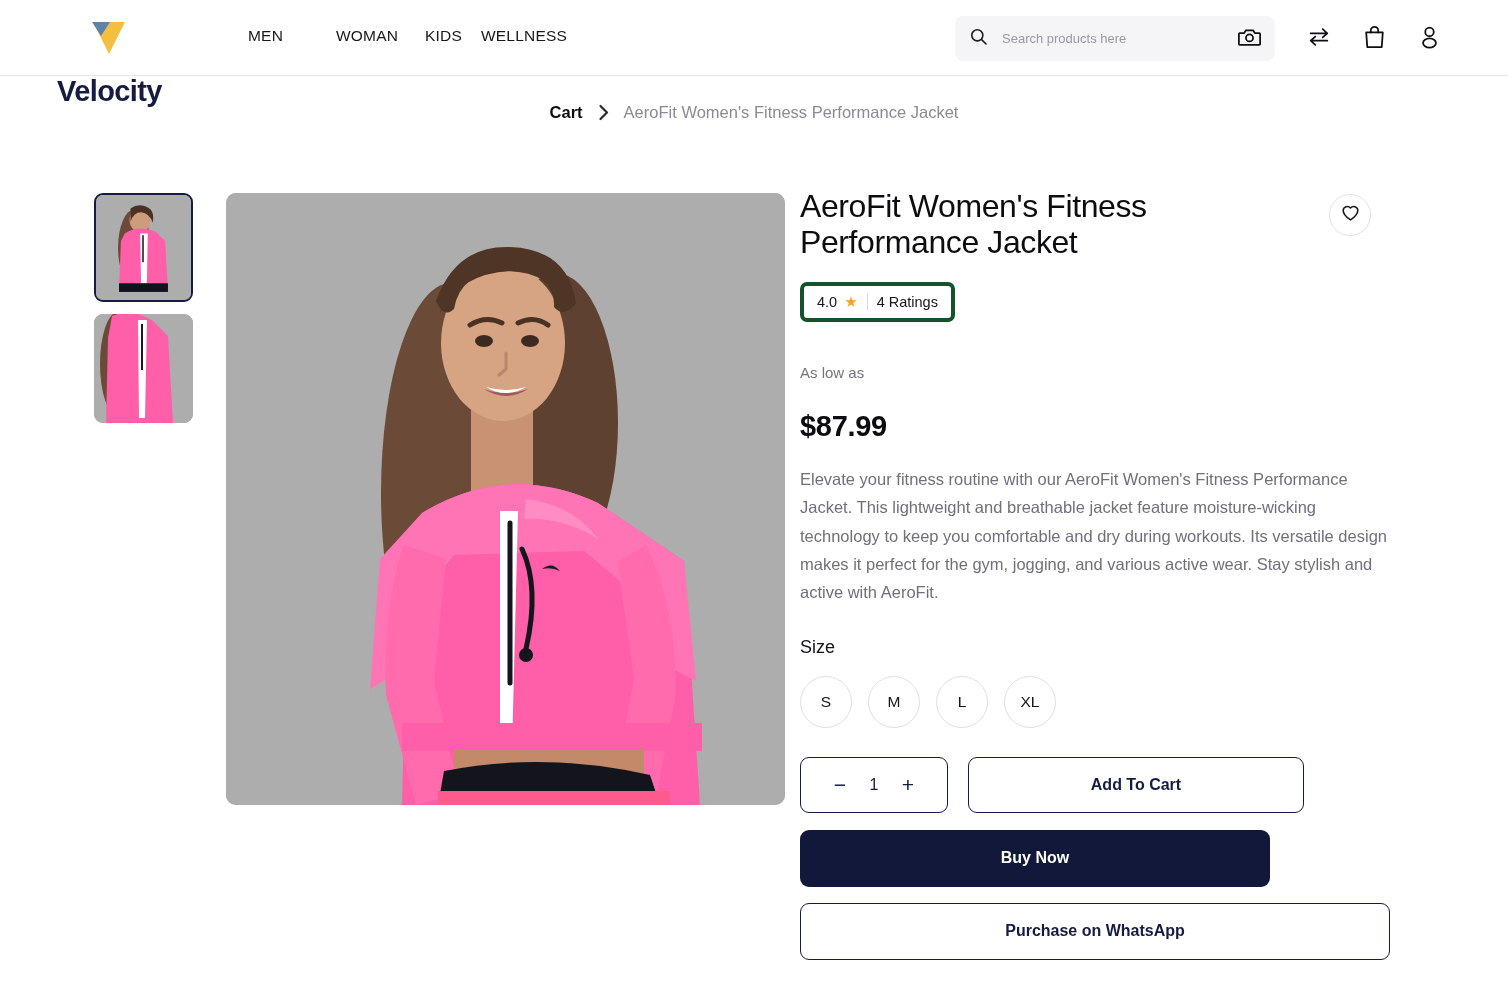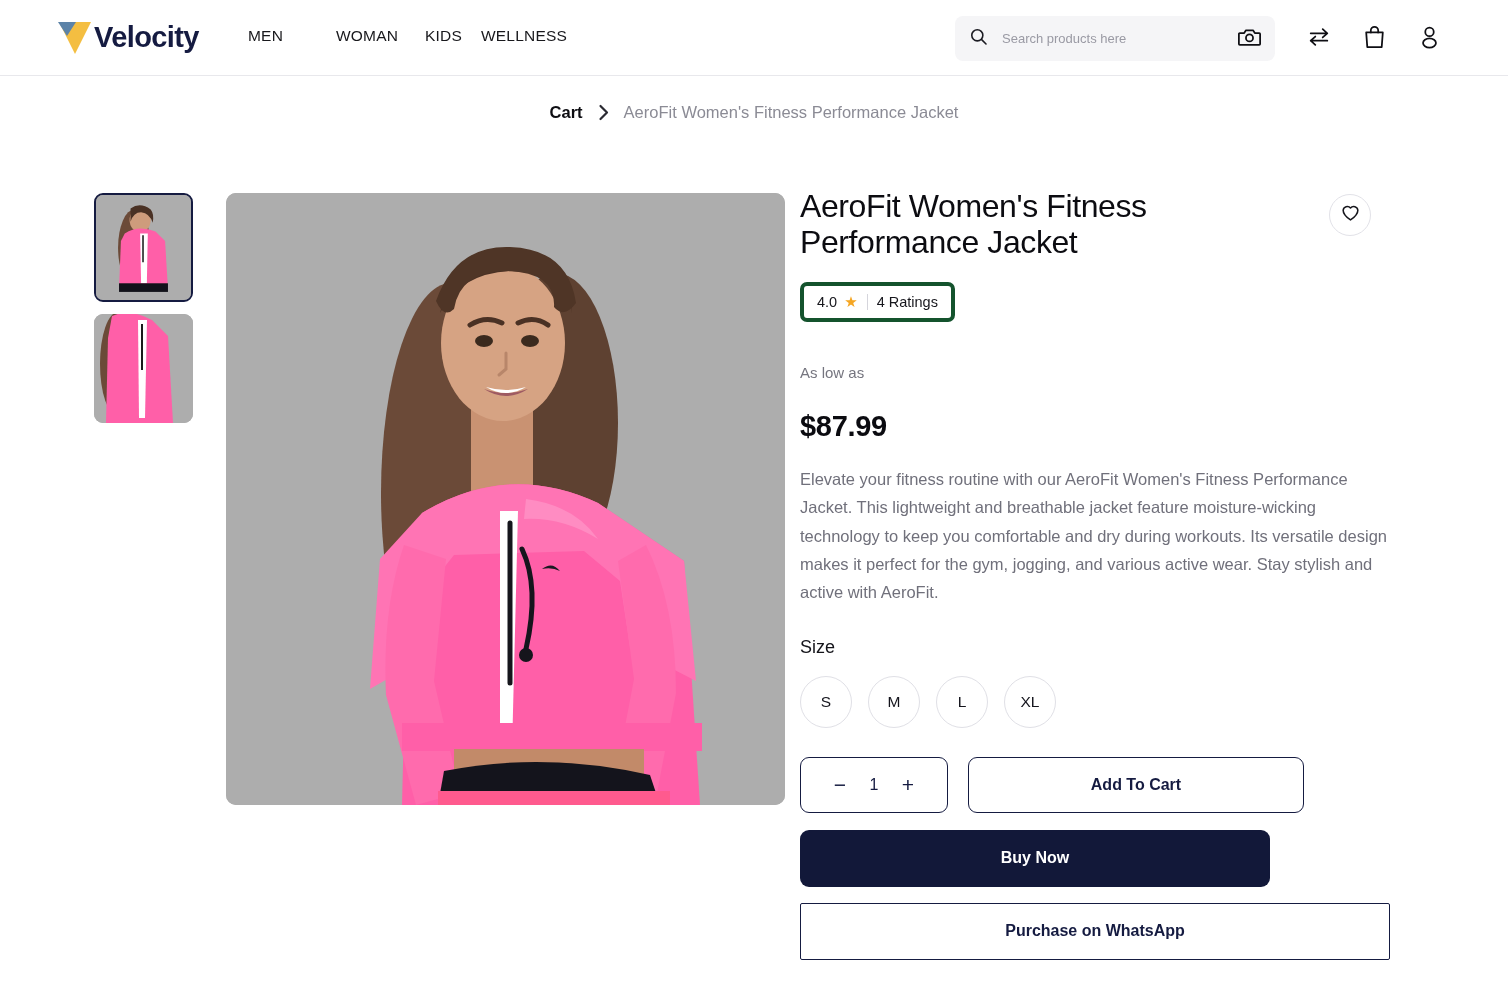--- a/index.html
+++ b/index.html
@@ -15,21 +15,21 @@
   
   .header {
     position: relative;
     height: 76px;
     border-bottom: 1px solid #e8e8ec;
     display: flex;
     align-items: center;
   }
   .logo-wrap {
     position: absolute; left: 57px; top: 18px;
-    display: flex; align-items: center; gap: 1px;
+    display: flex; align-items: center; gap: 19px; flex-direction: column;
   }
   .logo-mark { position: relative; width: 36px; height: 38px; }
   .logo-v {
     position: absolute; left: 2px; top: 4px;
     width: 0; height: 0;
     border-left: 16px solid transparent;
     border-right: 16px solid transparent;
     border-top: 32px solid #F4BE41;
   }
   .logo-tri {
@@ -165,21 +165,21 @@
     font-size: 16px; font-weight: bold; cursor: pointer;
   }
   .btn-buy {
     margin-top: 17px; width: 470px; height: 57px;
     border: none; border-radius: 9px; background: #121839; color: #fff;
     font-family: "Liberation Sans", sans-serif;
     font-size: 16px; font-weight: bold; cursor: pointer; display: block;
   }
   .btn-wa {
     margin-top: 16px; width: 590px; height: 57px;
-    border: 1.4px solid #151B41; border-radius: 2px;
+    border: 1.4px solid #151B41; border-radius: 9px;
     background: #fff; color: #151B41;
     font-family: "Liberation Sans", sans-serif;
     font-size: 16px; font-weight: bold; cursor: pointer; display: block;
   }
 
   .share-row { display: flex; align-items: center; margin-top: 42px; gap: 0; }
   .compare { display: flex; align-items: center; gap: 18px; cursor: pointer; width: 168px; }
   .compare-label { font-size: 11px; color: #16161c; }
   .socials { display: flex; gap: 12px; }
   .soc {

